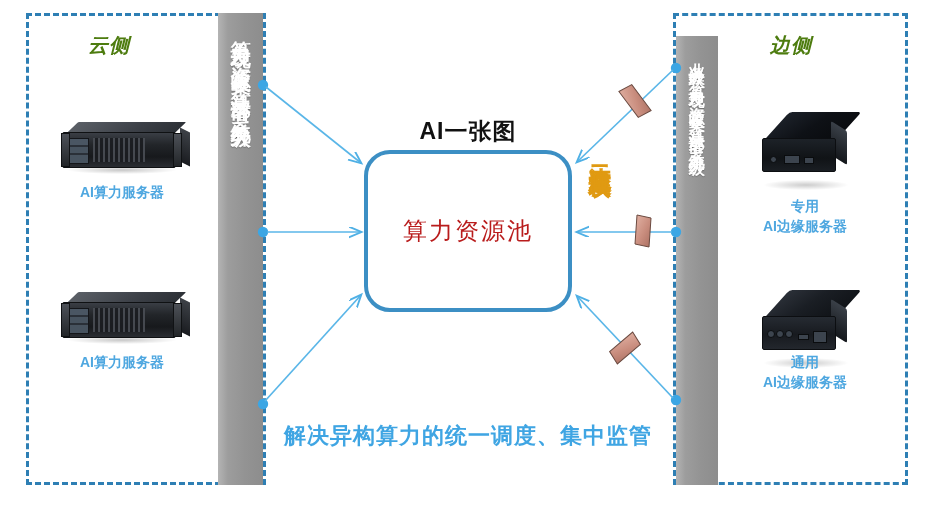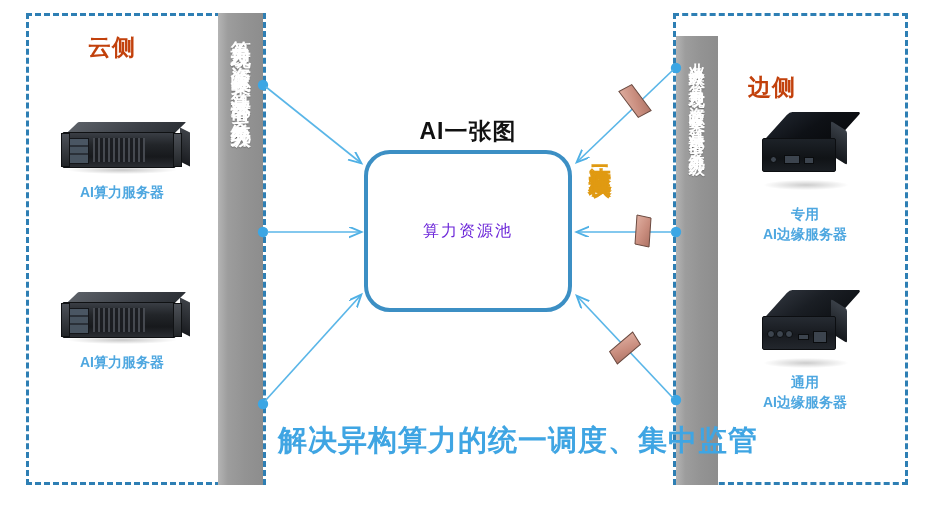--- a/index.html
+++ b/index.html
@@ -24,28 +24,29 @@
     position: absolute;
     border: 3px dashed #2e7fb4;
     box-sizing: border-box;
     background: transparent;
   }
   #zone-cloud { left: 26px;  top: 13px; width: 240px; height: 472px; }
   #zone-edge  { left: 673px; top: 13px; width: 235px; height: 472px; }
 
   .zone-title {
     position: absolute;
-    font-size: 23px;
-    font-weight: bold;
-    color: #c2410c;
+    font-size: 20px;
+    font-weight: bold;
+    color: #4d7c0f;
     letter-spacing: 1px;
     white-space: nowrap;
+    font-style: italic;
   }
   #title-cloud { left: 88px;  top: 32px; }
-  #title-edge  { left: 748px; top: 32px; margin-top: 40px; }
+  #title-edge  { left: 770px; top: 32px; }
 
   
   .bar {
     position: absolute;
     background: linear-gradient(to right, #b4b4b4 0%, #9d9d9d 22%, #939393 60%, #8d8d8d 100%);
     box-sizing: border-box;
     display: flex;
     flex-direction: column;
     align-items: center;
     justify-content: flex-start;
@@ -75,22 +76,22 @@
     width: 208px; height: 162px;
     border: 4px solid #3c8fc4;
     border-radius: 26px;
     box-sizing: border-box;
     background: #ffffff;
     display: flex;
     align-items: center;
     justify-content: center;
   }
   #center-box-label {
-    font-size: 16px;
-    color: #6d28d9;
+    font-size: 24px;
+    color: #b91c1c;
     letter-spacing: 2px;
     font-family: "DejaVu Sans", "Liberation Sans", sans-serif;
   }
   #center-title {
     position: absolute;
     left: 364px; top: 116px;
     width: 208px;
     text-align: center;
     font-size: 23px;
     font-weight: bold;
@@ -221,21 +222,21 @@
     line-height: 1.45;
     white-space: nowrap;
   }
 
   
   #slogan {
     position: absolute;
     left: 278px; top: 421px;
     width: 380px;
     text-align: center;
-    font-size: 29px;
+    font-size: 22px;
     font-weight: bold;
     color: #3fa5e3;
     letter-spacing: 1px;
     white-space: nowrap;
   }
 
   
   #links {
     position: absolute; left: 0; top: 0;
     width: 928px; height: 520px;
@@ -354,38 +355,38 @@
     <div class="edgebox hi">
       <div class="ebtop"></div>
       <div class="ebside"></div>
       <div class="ebfront"></div>
       <div class="port" style="left:12px; top:44px; width:5px; height:5px; border-radius:50%;"></div>
       <div class="port" style="left:26px; top:43px; width:14px; height:7px;"></div>
       <div class="port" style="left:46px; top:45px; width:8px; height:5px;"></div>
       <div class="shadow"></div>
     </div>
   </div>
-  <div class="caption" style="left:715px; top:204px; width:180px;">
+  <div class="caption" style="left:715px; top:196px; width:180px;">
     <div>专用</div>
     <div>AI边缘服务器</div>
   </div>
 
   <div class="device" style="left:758px; top:290px;">
     <div class="edgebox">
       <div class="ebtop"></div>
       <div class="ebside"></div>
       <div class="ebfront"></div>
       <div class="port" style="left:9px;  top:40px; width:6px; height:6px; border-radius:50%;"></div>
       <div class="port" style="left:18px; top:40px; width:6px; height:6px; border-radius:50%;"></div>
       <div class="port" style="left:27px; top:40px; width:6px; height:6px; border-radius:50%;"></div>
       <div class="port" style="left:40px; top:44px; width:9px; height:4px;"></div>
       <div class="port" style="left:55px; top:41px; width:12px; height:10px;"></div>
       <div class="shadow"></div>
     </div>
   </div>
-  <div class="caption" style="left:715px; top:372px; width:180px;">
+  <div class="caption" style="left:715px; top:352px; width:180px;">
     <div>通用</div>
     <div>AI边缘服务器</div>
   </div>
 
   <div id="slogan">解决异构算力的统一调度、集中监管</div>
 
 </div>
 
 </body></html>

